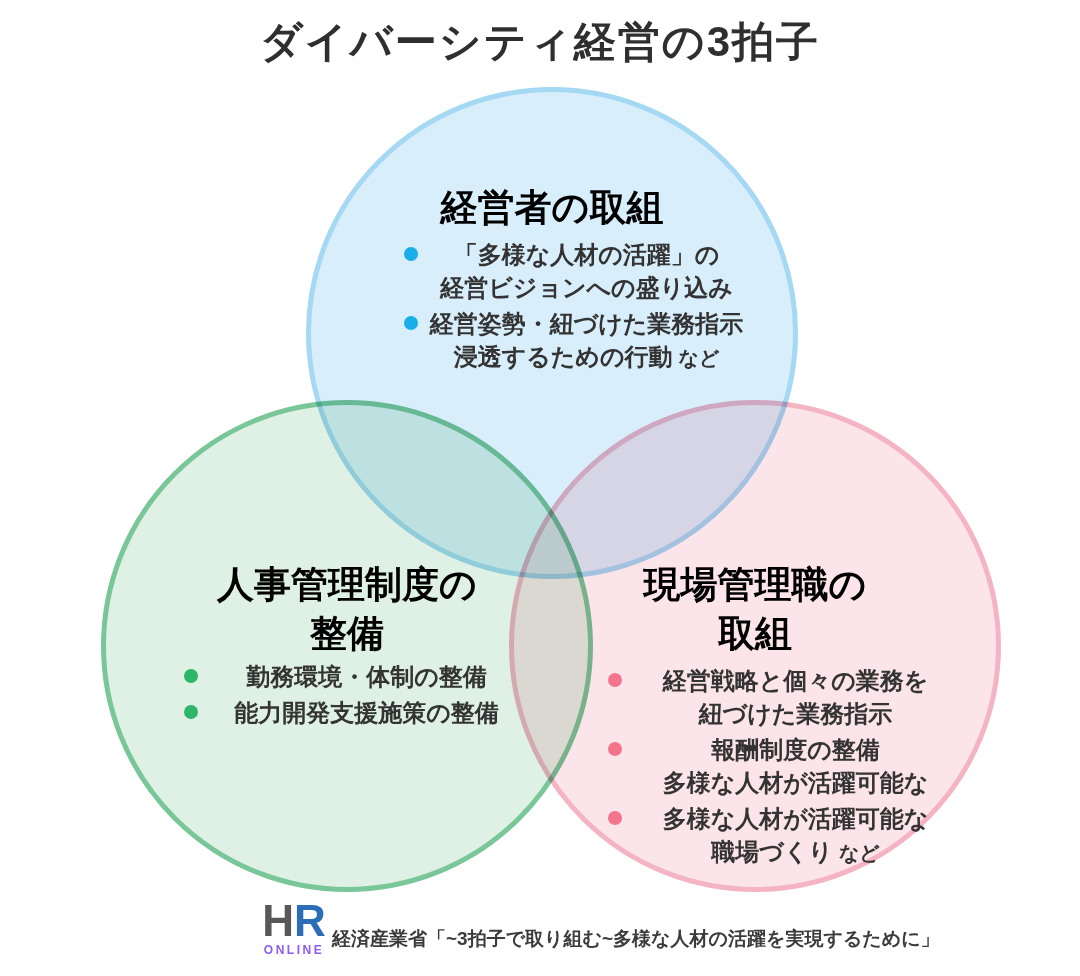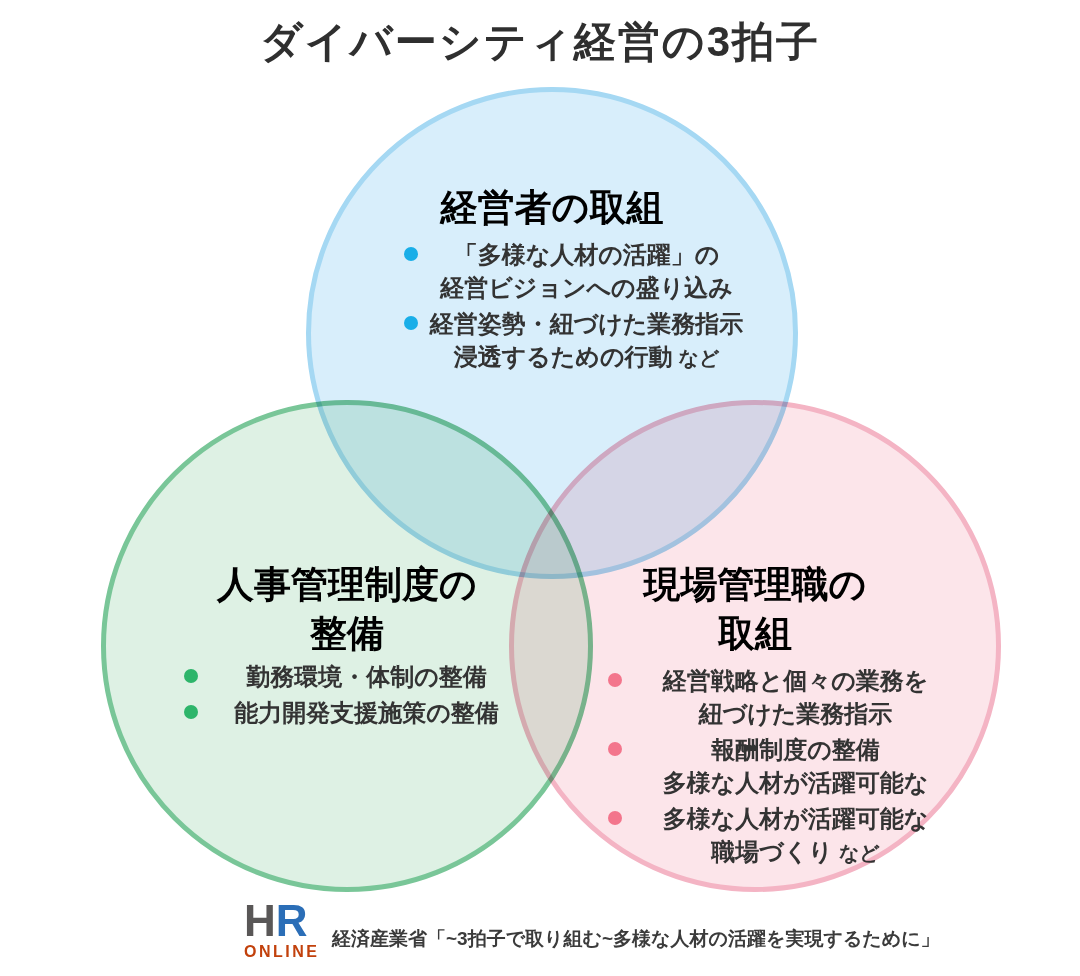--- a/index.html
+++ b/index.html
@@ -69,28 +69,28 @@
     border-radius: 50%;
   }
   .dot-blue  { background: #19aee8; }
   .dot-green { background: #2db56a; }
   .dot-pink  { background: #f3758c; }
   .line { line-height: 33px; white-space: nowrap; }
   .suffix { font-size: 20px; font-weight: 700; margin-left: 6px; }
 
   
   .footer { position: absolute; left: 240px; top: 900px; }
-  .logo { position: absolute; left: 4px; top: 2px; width: 84px; }
+  .logo { position: absolute; left: 12px; top: 2px; width: 84px; text-align: center; }
   .logo-hr { font-size: 44px; font-weight: 800; line-height: 38px; letter-spacing: 0px; }
   .logo-h { color: #595757; }
   .logo-r { color: #2b6eb7; }
   .logo-online {
-    font-size: 16px; font-weight: 700;
+    font-size: 12px; font-weight: 700;
     letter-spacing: 2.5px;
-    color: #c2410c;
+    color: #8b5cf6;
     margin-top: 3px;
   }
   .source {
     position: absolute;
     left: 92px; top: 24px;
     width: 600px;
     font-size: 19px;
     font-weight: 700;
     line-height: 30px;
     color: #3b3b3b;

